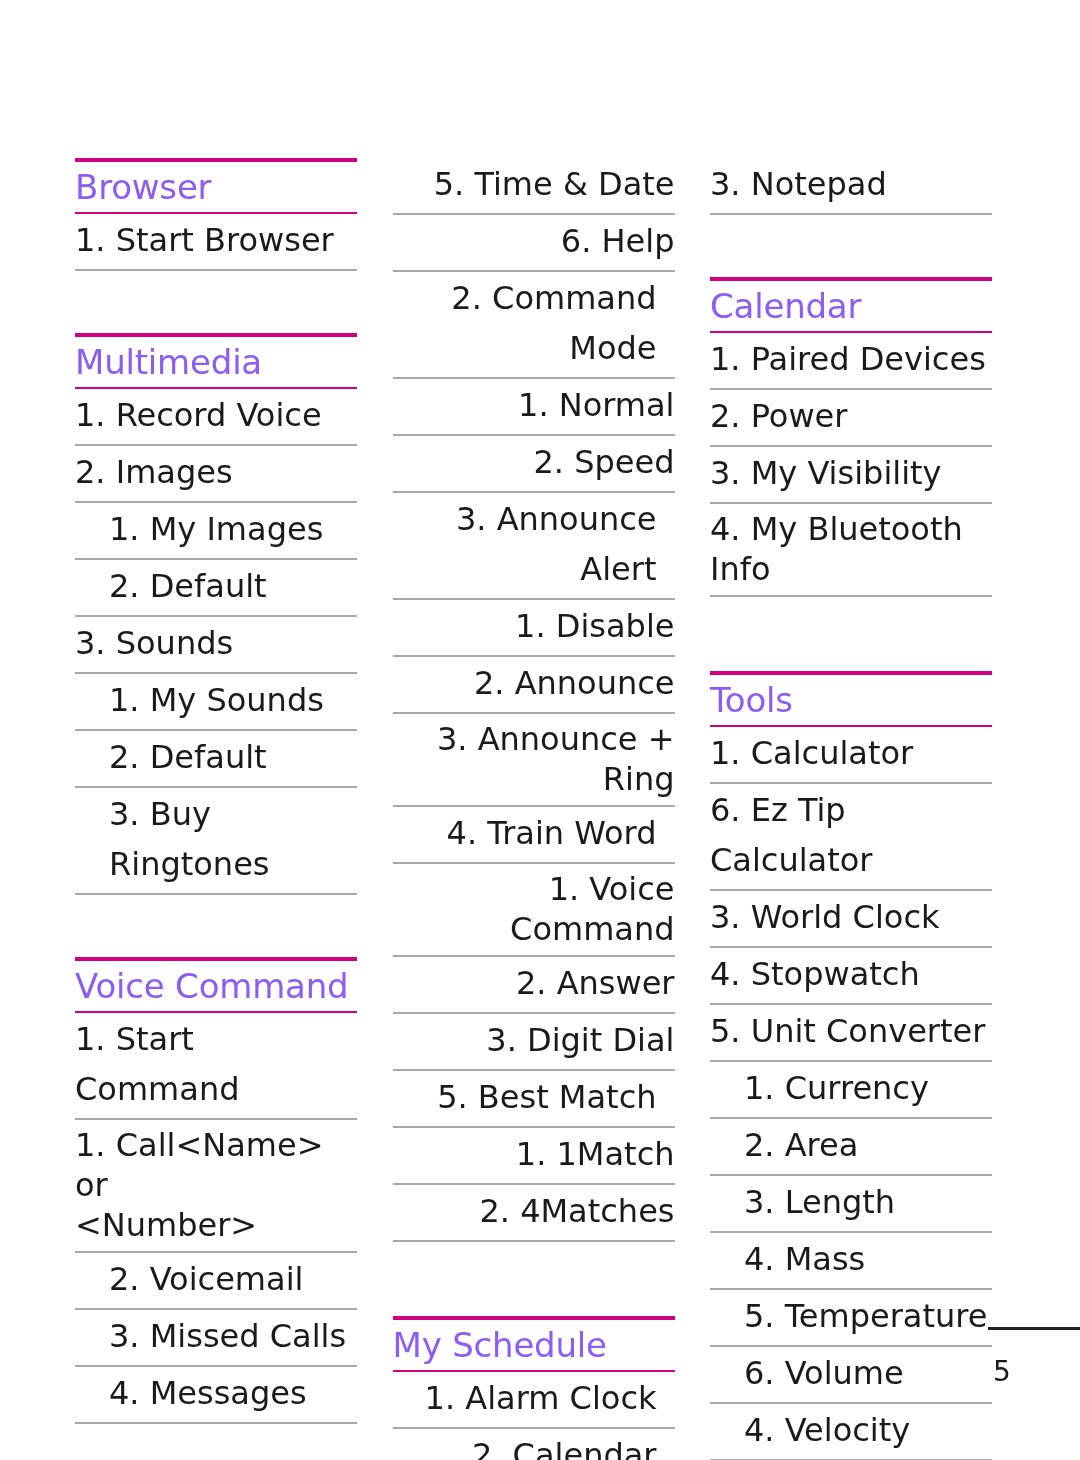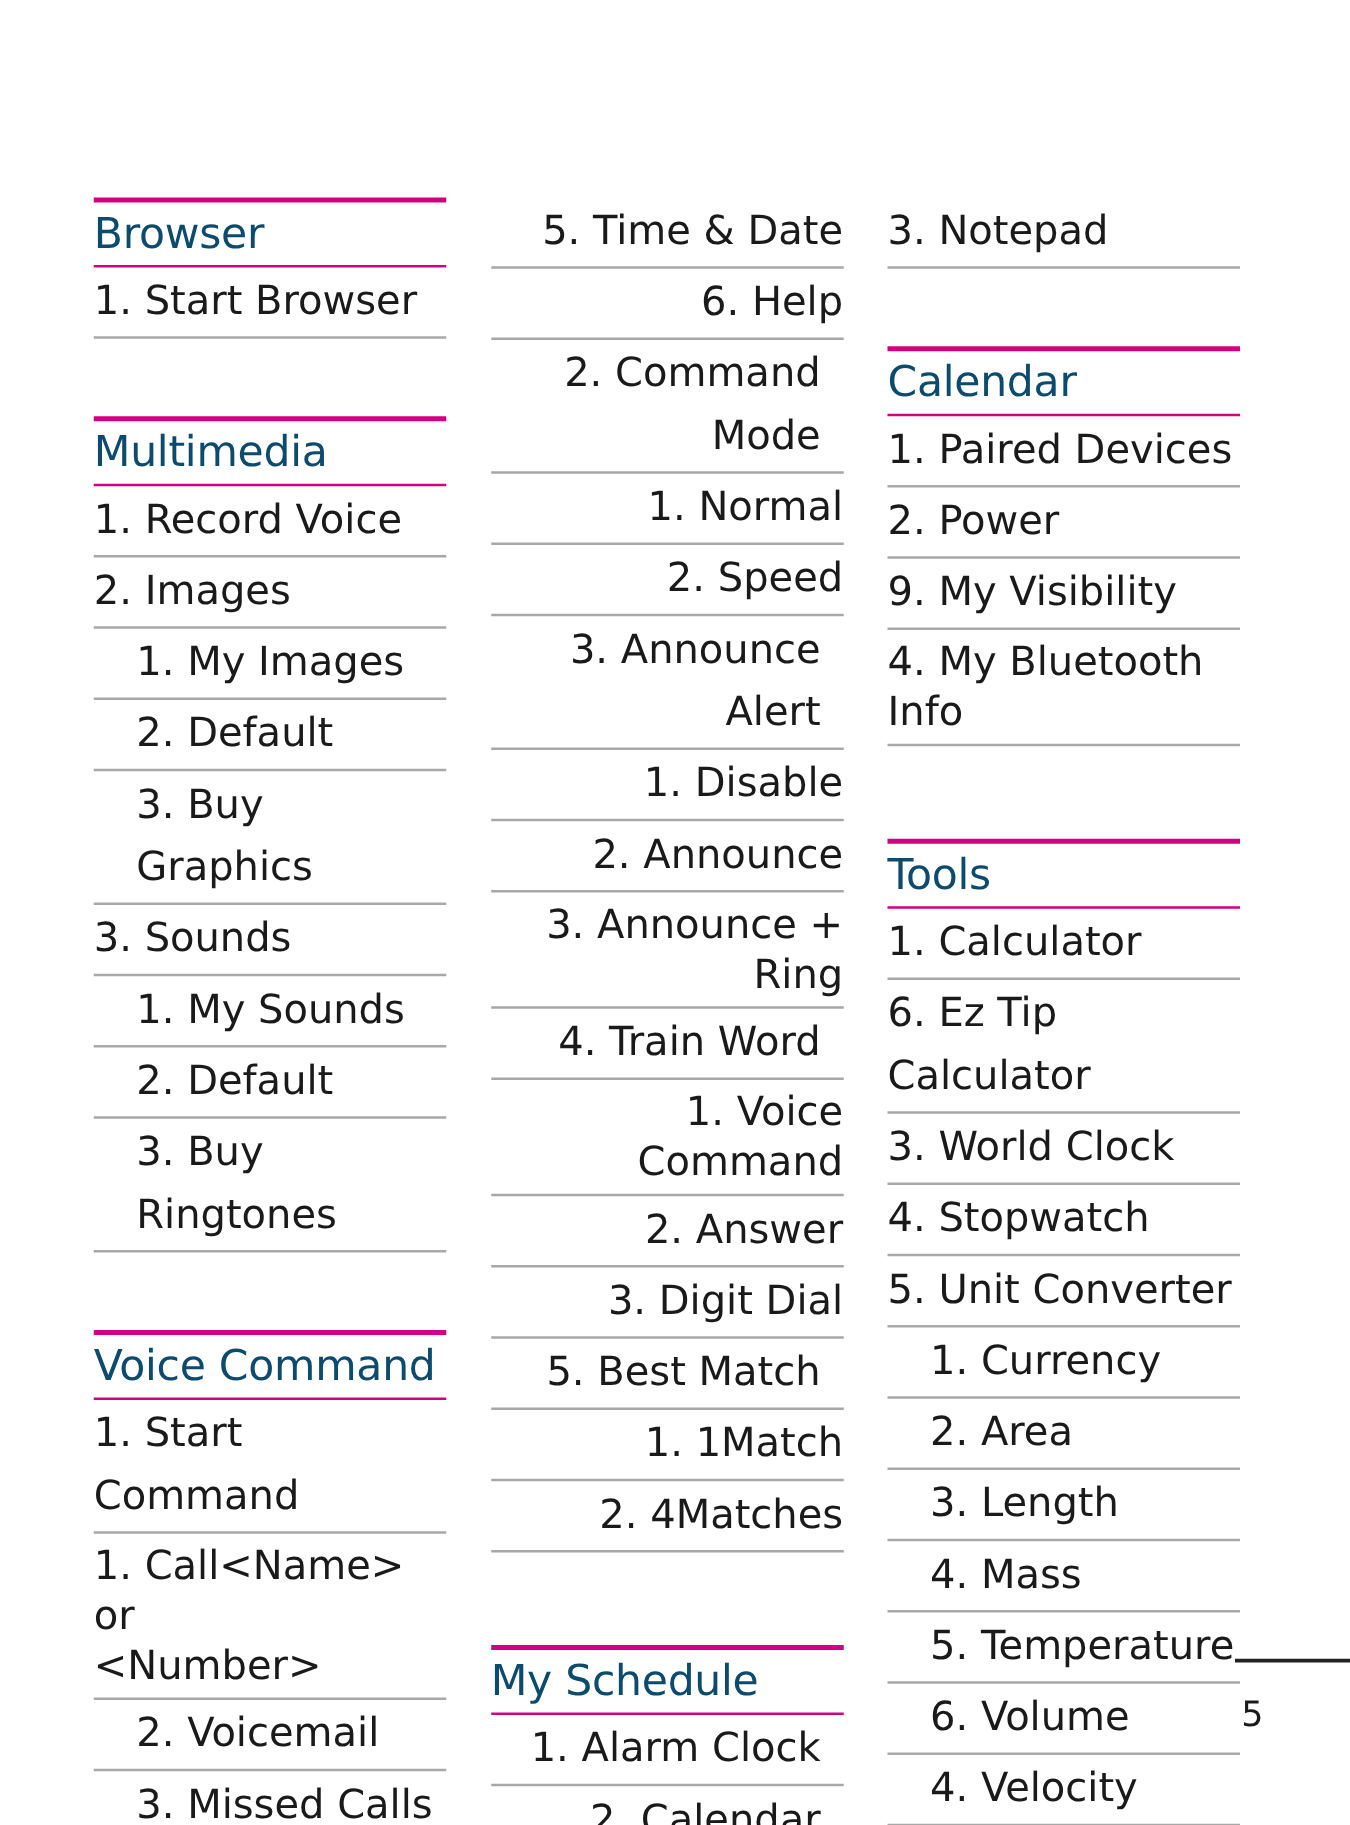--- a/index.html
+++ b/index.html
@@ -44,21 +44,21 @@
   .section-head {
     border-top: 4px solid #d1007f;
     border-bottom: 2px solid #d1007f;
     padding: 2px 0 1px 0;
     margin: 0;
   }
   .section-head .head-text {
     display: block;
     font-size: 34px;
     line-height: 47px;
-    color: #0c4a6e;
+    color: #8b5cf6;
     font-weight: 400;
     letter-spacing: -0.2px;
   }
 
   
   .row {
     border-bottom: 2px solid #a8a8a8;
     padding: 1px 0 4px 0;
     box-sizing: border-box;
   }
@@ -130,23 +130,20 @@
         </div>
         <div class="row lvl1">
           <span class="row-text">2. Images</span>
         </div>
         <div class="row lvl2">
           <span class="row-text">1. My Images</span>
         </div>
         <div class="row lvl2">
           <span class="row-text">2. Default</span>
         </div>
-        <div class="row lvl2">
-          <span class="row-text">3. Buy Graphics</span>
-        </div>
         <div class="row lvl1">
           <span class="row-text">3. Sounds</span>
         </div>
         <div class="row lvl2">
           <span class="row-text">1. My Sounds</span>
         </div>
         <div class="row lvl2">
           <span class="row-text">2. Default</span>
         </div>
         <div class="row lvl2">
@@ -243,21 +240,21 @@
         <div class="section-head">
           <span class="head-text">Calendar</span>
         </div>
         <div class="row lvl1">
           <span class="row-text">1. Paired Devices</span>
         </div>
         <div class="row lvl1">
           <span class="row-text">2. Power</span>
         </div>
         <div class="row lvl1">
-          <span class="row-text">9. My Visibility</span>
+          <span class="row-text">3. My Visibility</span>
         </div>
         <div class="row lvl1 two-line">
           <span class="row-text">4. My Bluetooth
 Info</span>
         </div>
         <div class="gap-lg"></div>
         <div class="section-head">
           <span class="head-text">Tools</span>
         </div>
         <div class="row lvl1">

